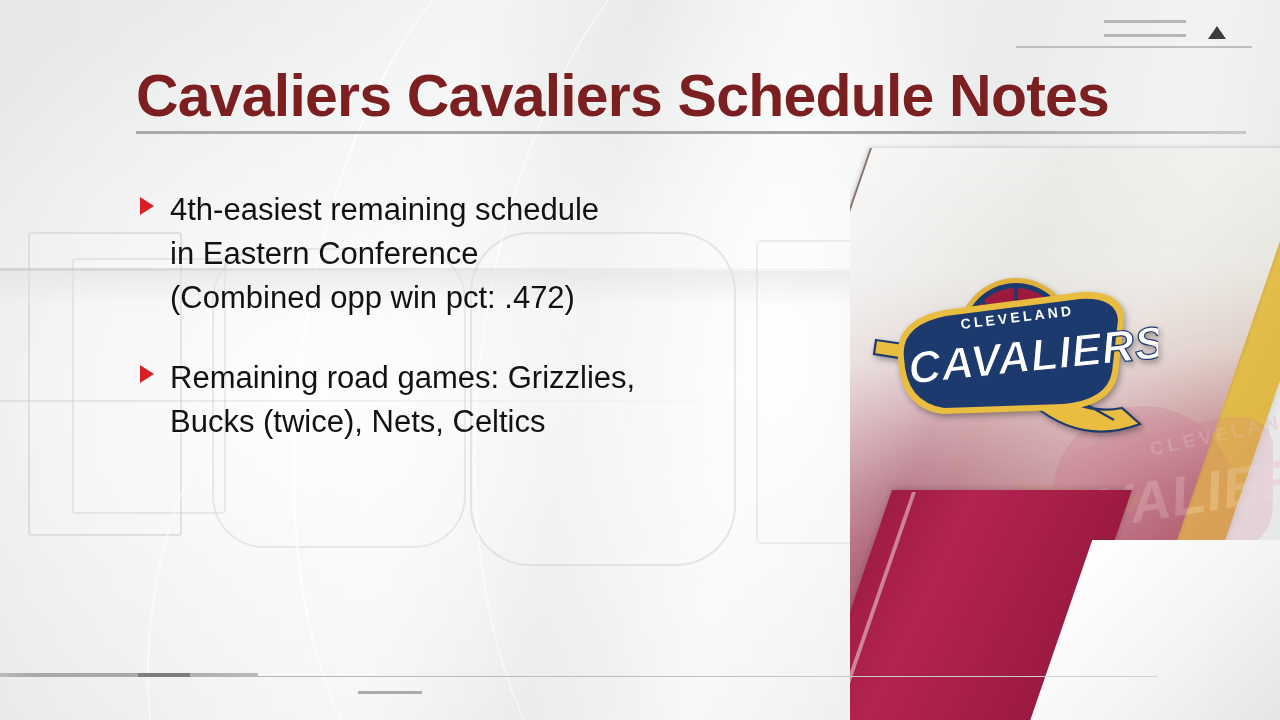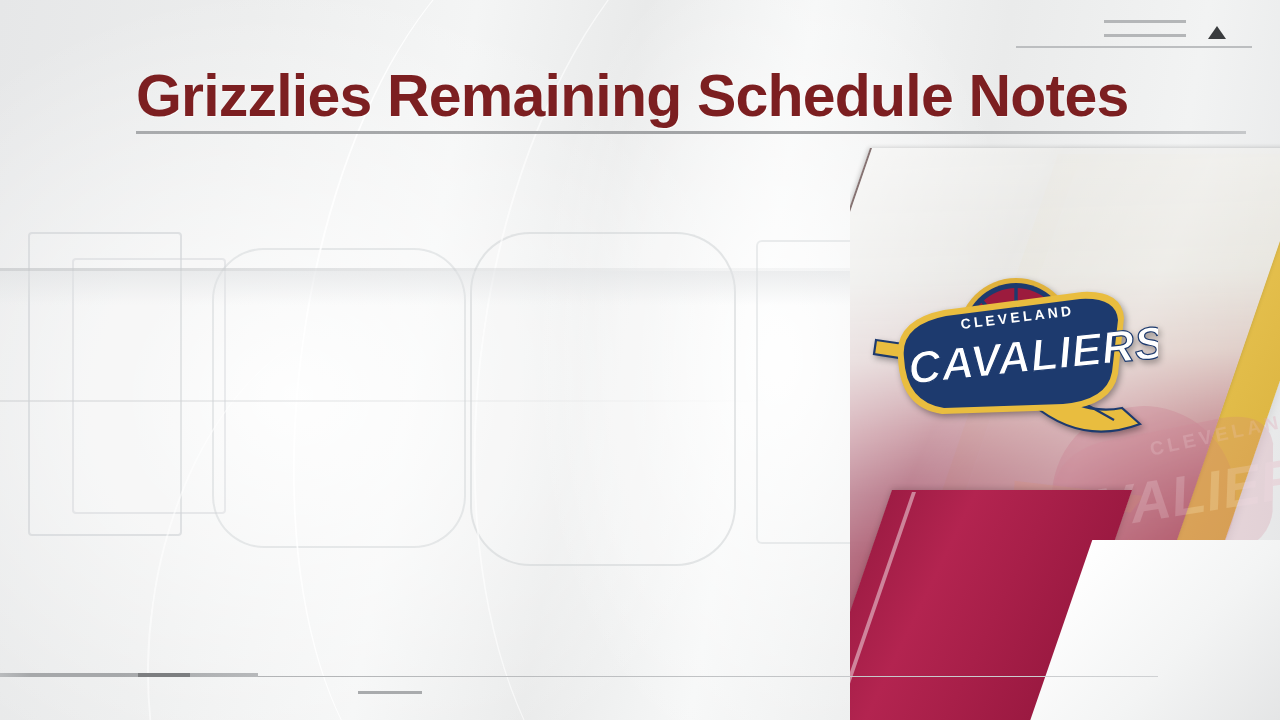--- a/index.html
+++ b/index.html
@@ -294,26 +294,37 @@
     <div class="white-wedge"></div>
   </div>
 
   <div class="hdr-marks">
     <div class="hdr-line hdr-l1"></div>
     <div class="hdr-line hdr-l2"></div>
     <div class="hdr-tri"></div>
     <div class="hdr-underline"></div>
   </div>
 
-  <div class="title">Grizzlies Remaining Schedule Notes</div>
+  <div class="title">Cavaliers Cavaliers Schedule Notes</div>
   <div class="title-rule"></div>
 
   <div class="bullets">
 
-
+    <div class="bullet">
+      <span class="bullet-mark"></span>
+      <p class="bullet-text">4th-easiest remaining schedule
+in Eastern Conference
+(Combined opp win pct: .472)</p>
+    </div>
+
+    <div class="bullet">
+      <span class="bullet-mark"></span>
+      <p class="bullet-text">Remaining road games: Grizzlies,
+Bucks (twice), Nets, Celtics</p>
+    </div>
 
 
   </div>
 
   <div class="foot-rule"></div>
   <div class="foot-thick"></div>
   <div class="foot-dark"></div>
   <div class="foot-dash"></div>
 
 </div>

